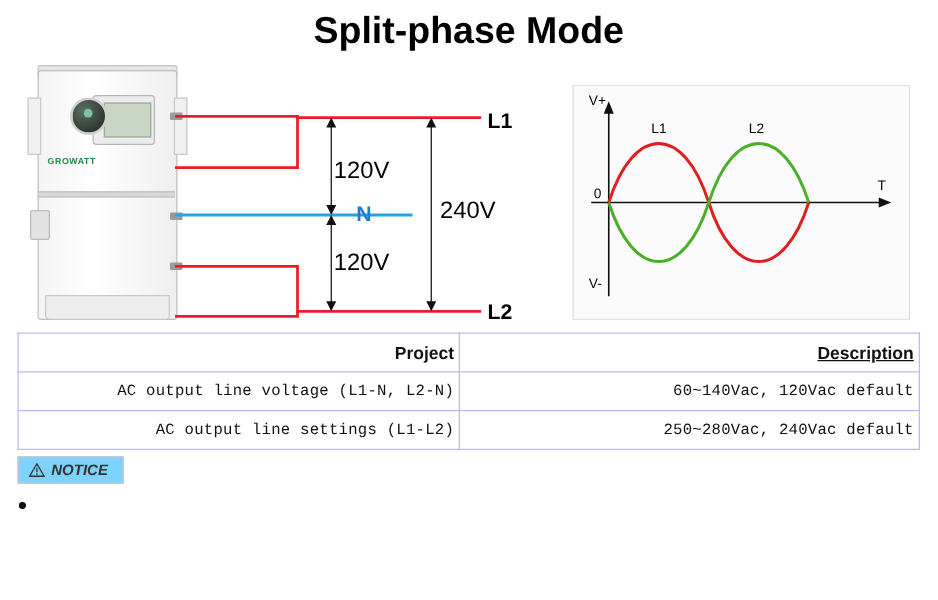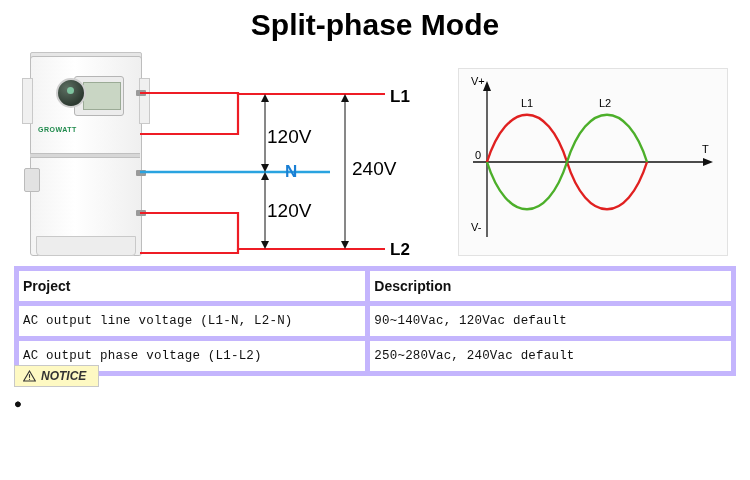--- a/index.html
+++ b/index.html
@@ -198,48 +198,48 @@
   .table {
     position: absolute;
     left: 14px;
     top: 266px;
     width: 722px;
     border: 1px solid #9a9a9a;
     border-collapse: collapse;
     font-size: 13px;
   }
   .table th, .table td {
-    border: 5px solid #c4b5fd;
-    text-align: left;
+    border: 1px solid #c4b5fd;
+    text-align: right;
     height: 30px;
     padding: 0 4px;
   }
   .table th {
     font-weight: bold;
     font-size: 14px;
   }
   .table td.mono {
     font-family: "Liberation Mono", monospace;
     font-size: 12.5px;
     letter-spacing: .2px;
   }
   .col-a { width: 49%; }
-  .col-b { width: 51%; }
+  .col-b { width: 51%; text-decoration: underline; }
   
   .notice-wrap {
     position: absolute;
     left: 14px;
     top: 365px;
     width: 722px;
   }
   .notice-badge {
     display: inline-flex;
     align-items: center;
     gap: 5px;
-    background: #fef9c3;
+    background: #7dd3fc;
     border: 1px solid #c8c8c8;
     padding: 3px 12px 3px 8px;
     font-style: italic;
     font-weight: bold;
     font-size: 12px;
     color: #333;
   }
   .notice-list {
     margin: 6px 0 0 0;
     padding: 0;
@@ -342,24 +342,24 @@
   <table class="table">
     <thead>
       <tr>
         <th class="col-a">Project</th>
         <th class="col-b">Description</th>
       </tr>
     </thead>
     <tbody>
       <tr>
         <td class="mono">AC output line voltage (L1-N, L2-N)</td>
-        <td class="mono">90~140Vac, 120Vac default</td>
+        <td class="mono">60~140Vac, 120Vac default</td>
       </tr>
       <tr>
-        <td class="mono">AC output phase voltage (L1-L2)</td>
+        <td class="mono">AC output line settings (L1-L2)</td>
         <td class="mono">250~280Vac, 240Vac default</td>
       </tr>
     </tbody>
   </table>
 
   <div class="notice-wrap">
     <div class="notice-badge">
       <svg width="13" height="12" viewBox="0 0 13 12">
         <polygon points="6.5,1 12.3,11 0.7,11" fill="none" stroke="#333" stroke-width="1.1"></polygon>
         <line x1="6.5" y1="4.2" x2="6.5" y2="7.8" stroke="#333" stroke-width="1.1"></line>

